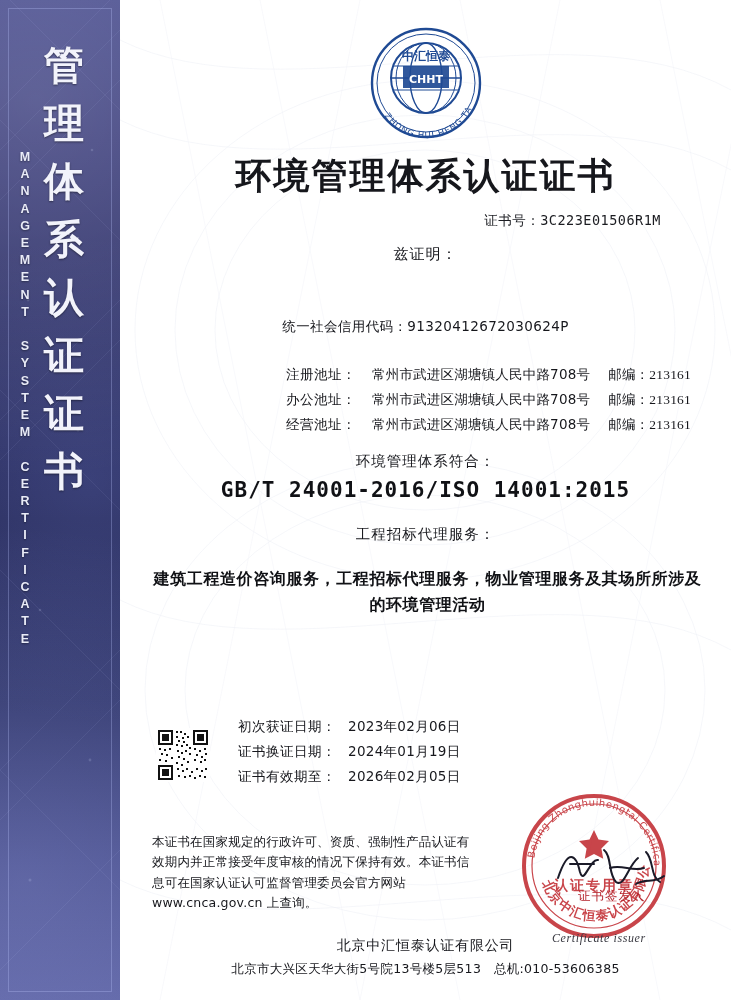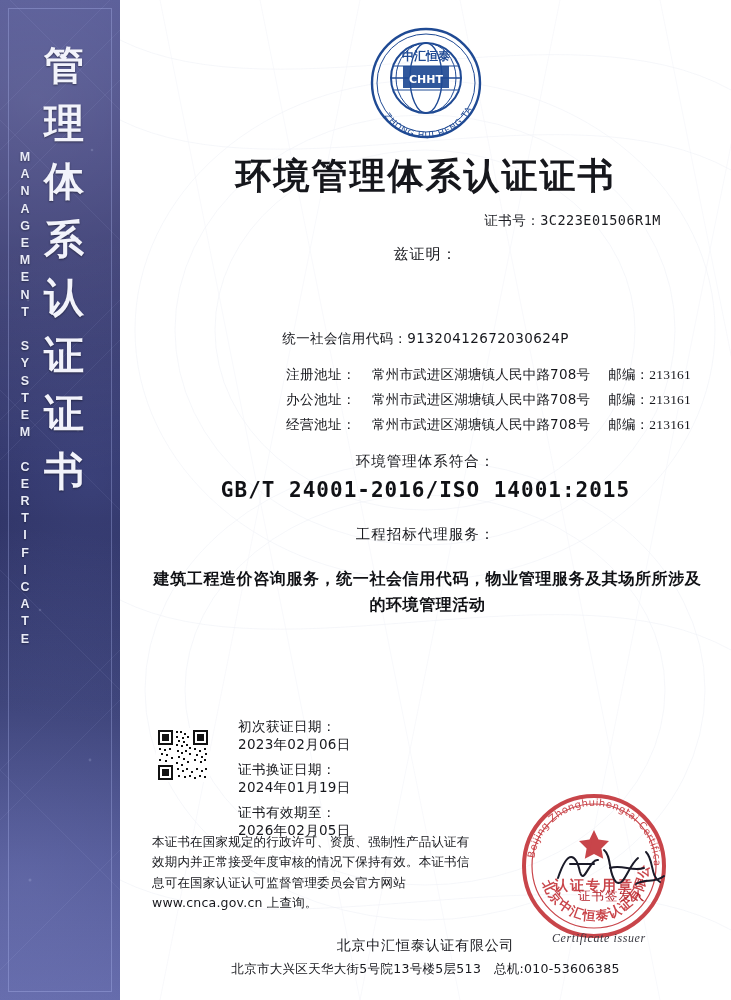--- a/index.html
+++ b/index.html
@@ -90,21 +90,20 @@
   .company{
     position:absolute;left:0;right:0;top:277px;
     text-align:center;font-size:22px;font-weight:700;color:#101115;
     letter-spacing:1.5px;
     font-family:"DejaVu Sans","Liberation Sans",sans-serif;
   }
   .credit-code{
     position:absolute;left:0;right:0;top:318px;
     text-align:center;font-size:13.5px;color:#16171c;letter-spacing:.4px;
     font-family:"DejaVu Sans","Liberation Sans",sans-serif;
-    margin-top:12px;
   }
   
   .addr-block{
     position:absolute;left:52px;right:40px;top:366px;
     font-size:13.5px;color:#16171c;
     font-family:"DejaVu Sans","Liberation Sans",sans-serif;
   }
   .addr-row{
     display:flex;align-items:baseline;margin-bottom:7px;white-space:nowrap;justify-content:flex-end;
   }
@@ -138,21 +137,21 @@
     position:absolute;left:30px;right:26px;top:628px;
     text-align:center;font-size:12.5px;color:#1b1c21;line-height:1.75;
     font-family:"DejaVu Sans","Liberation Sans",sans-serif;
   }
   
   .dates{
     position:absolute;left:118px;top:718px;
     font-size:13.5px;color:#16171c;
     font-family:"DejaVu Sans","Liberation Sans",sans-serif;
   }
-  .date-row{display:flex;margin-bottom:7px;white-space:nowrap;flex-direction:column;}
+  .date-row{display:flex;margin-bottom:7px;white-space:nowrap;}
   .date-label{width:110px;letter-spacing:.5px;}
   .date-value{letter-spacing:.3px;}
   
   .qr{
     position:absolute;left:36px;top:728px;width:54px;height:54px;
   }
   
   .footnote{
     position:absolute;left:32px;top:832px;width:330px;
     font-size:12.5px;color:#16171c;line-height:1.62;letter-spacing:.2px;
@@ -292,21 +291,21 @@
         <span class="addr-label">经营池址：</span>
         <span class="addr-value">常州市武进区湖塘镇人民中路708号</span>
         <span class="addr-zip"><span>邮编：</span><span>213161</span></span>
       </div>
     </div>
 
     <div class="std-head">环境管理体系符合：</div>
     <div class="std-value">GB/T 24001-2016/ISO 14001:2015</div>
 
     <div class="scope-head">工程招标代理服务：</div>
-    <div class="scope-body">建筑工程造价咨询服务，统一社会信用代码，物业管理服务及其场所所涉及的环境管理活动</div>
+    <div class="scope-body">建筑工程造价咨询服务，工程招标代理服务，物业管理服务及其场所所涉及的环境管理活动</div>
 
     <div class="qr">
       <svg viewBox="0 0 54 54">
         <rect width="54" height="54" fill="#ffffff"></rect>
         <g fill="#111">
           <rect x="2" y="2" width="15" height="15"></rect>
             <rect x="4" y="4" width="11" height="11" fill="#fff"></rect>
             <rect x="6" y="6" width="7" height="7"></rect>
           <rect x="37" y="2" width="15" height="15"></rect>
             <rect x="39" y="4" width="11" height="11" fill="#fff"></rect>

